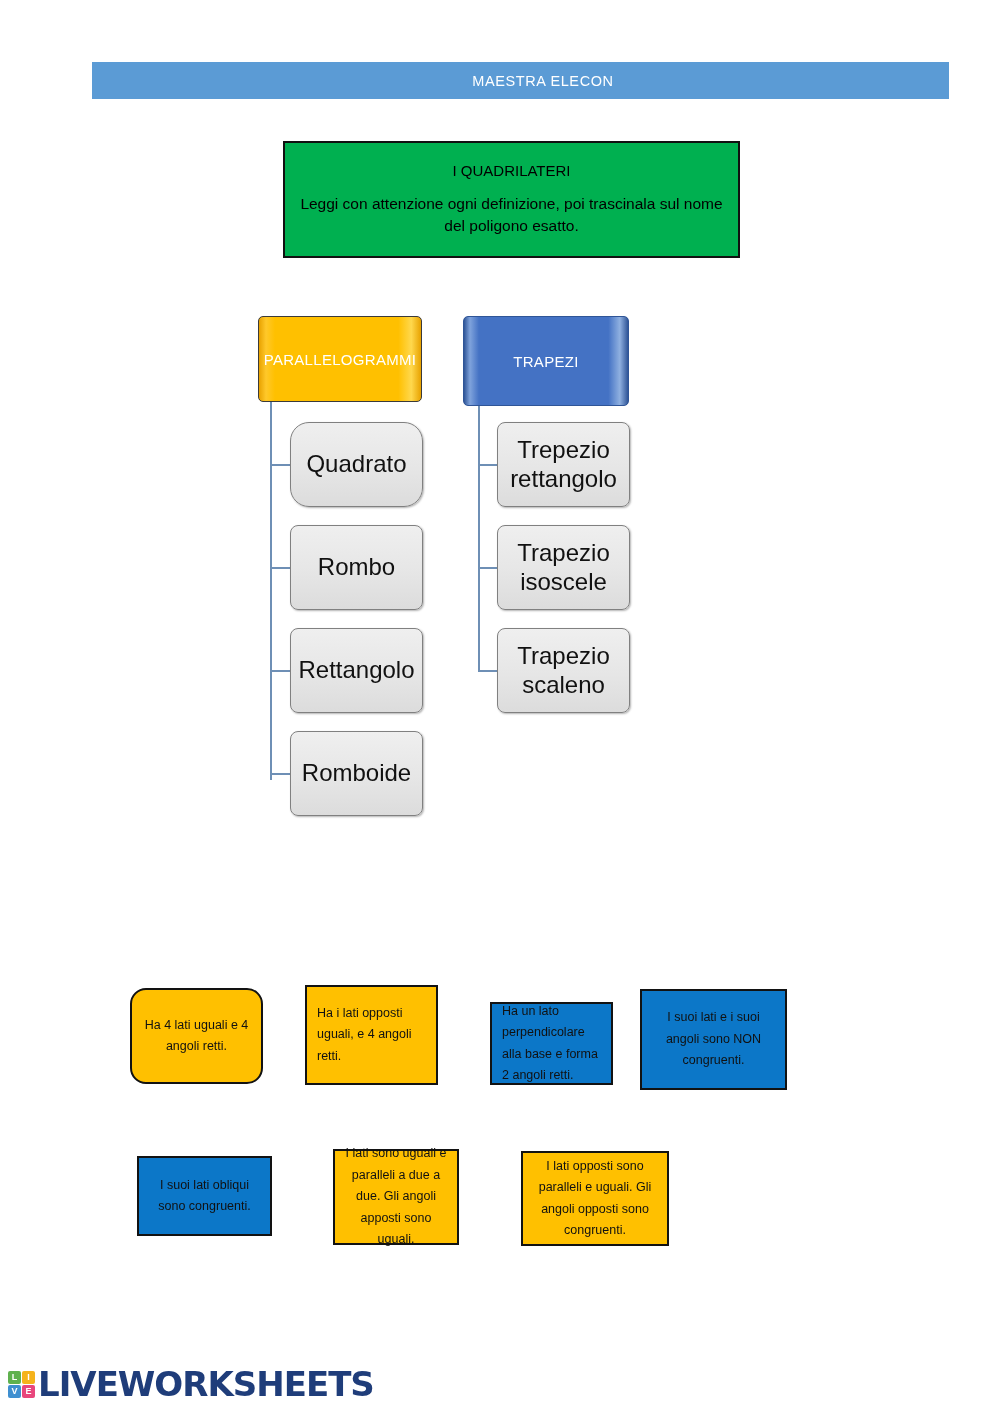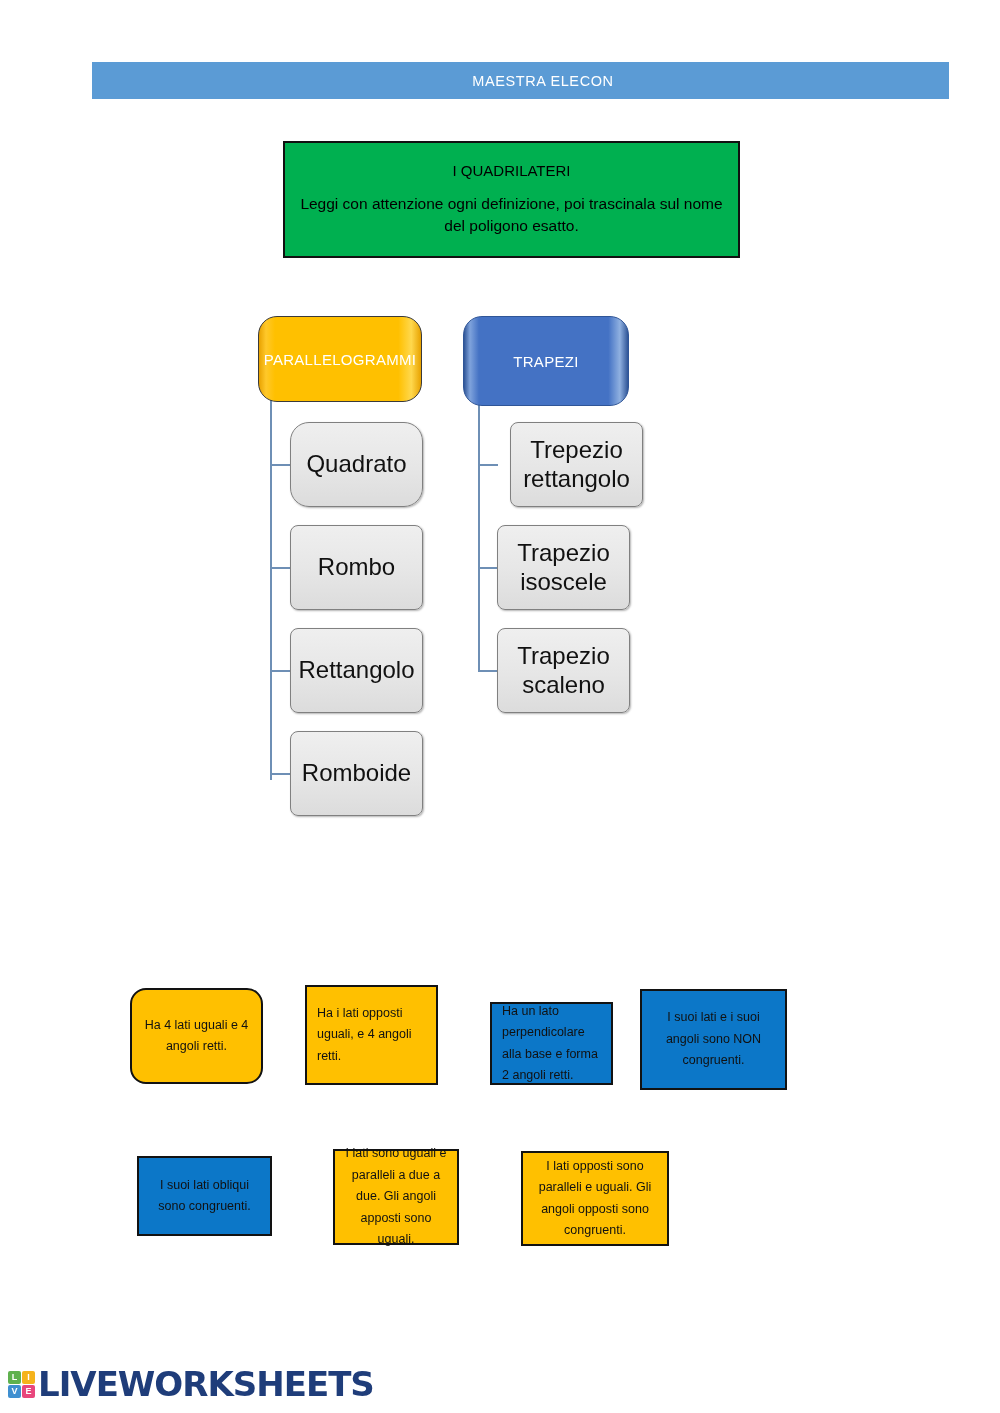--- a/index.html
+++ b/index.html
@@ -74,21 +74,21 @@
     top: 0;
     width: 1000px;
     height: 900px;
     pointer-events: none;
   }
   .diagram > * { pointer-events: auto; }
 
   .cat-box {
     position: absolute;
     box-sizing: border-box;
-    border-radius: 19px;
+    border-radius: 5px;
     display: flex;
     align-items: center;
     justify-content: center;
     border: 1.5px solid #2b2b2b;
     overflow: visible;
     white-space: nowrap;
     text-align: center;
   }
   .cat-box .cat-label {
     color: #ffffff;
@@ -231,21 +231,21 @@
   <div class="leaf-box" style="left:290px; top:525px; width:133px; height:85px;">
     <span class="leaf-label">Rombo</span>
   </div>
   <div class="leaf-box" style="left:290px; top:628px; width:133px; height:85px;">
     <span class="leaf-label">Rettangolo</span>
   </div>
   <div class="leaf-box" style="left:290px; top:731px; width:133px; height:85px;">
     <span class="leaf-label">Romboide</span>
   </div>
 
-  <div class="leaf-box" style="left:497px; top:422px; width:133px; height:85px;margin-left:13px;">
+  <div class="leaf-box" style="left:497px; top:422px; width:133px; height:85px;">
     <span class="leaf-label">Trepezio rettangolo</span>
   </div>
   <div class="leaf-box" style="left:497px; top:525px; width:133px; height:85px;">
     <span class="leaf-label">Trapezio isoscele</span>
   </div>
   <div class="leaf-box" style="left:497px; top:628px; width:133px; height:85px;">
     <span class="leaf-label">Trapezio scaleno</span>
   </div>
 </div>
 

